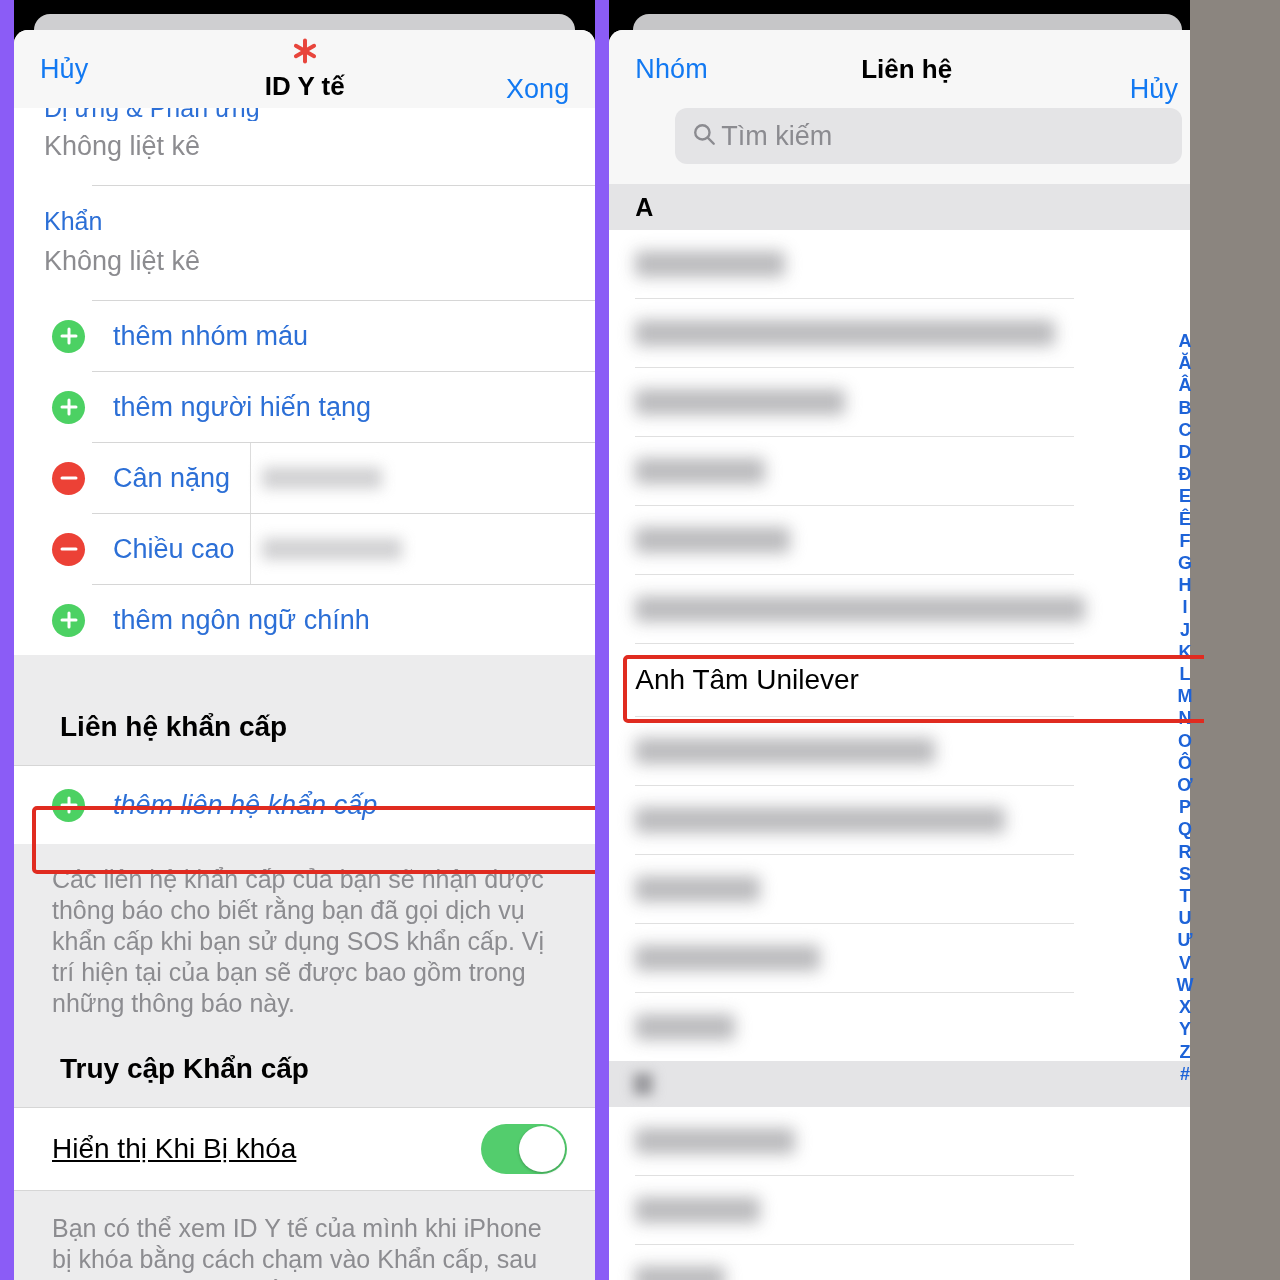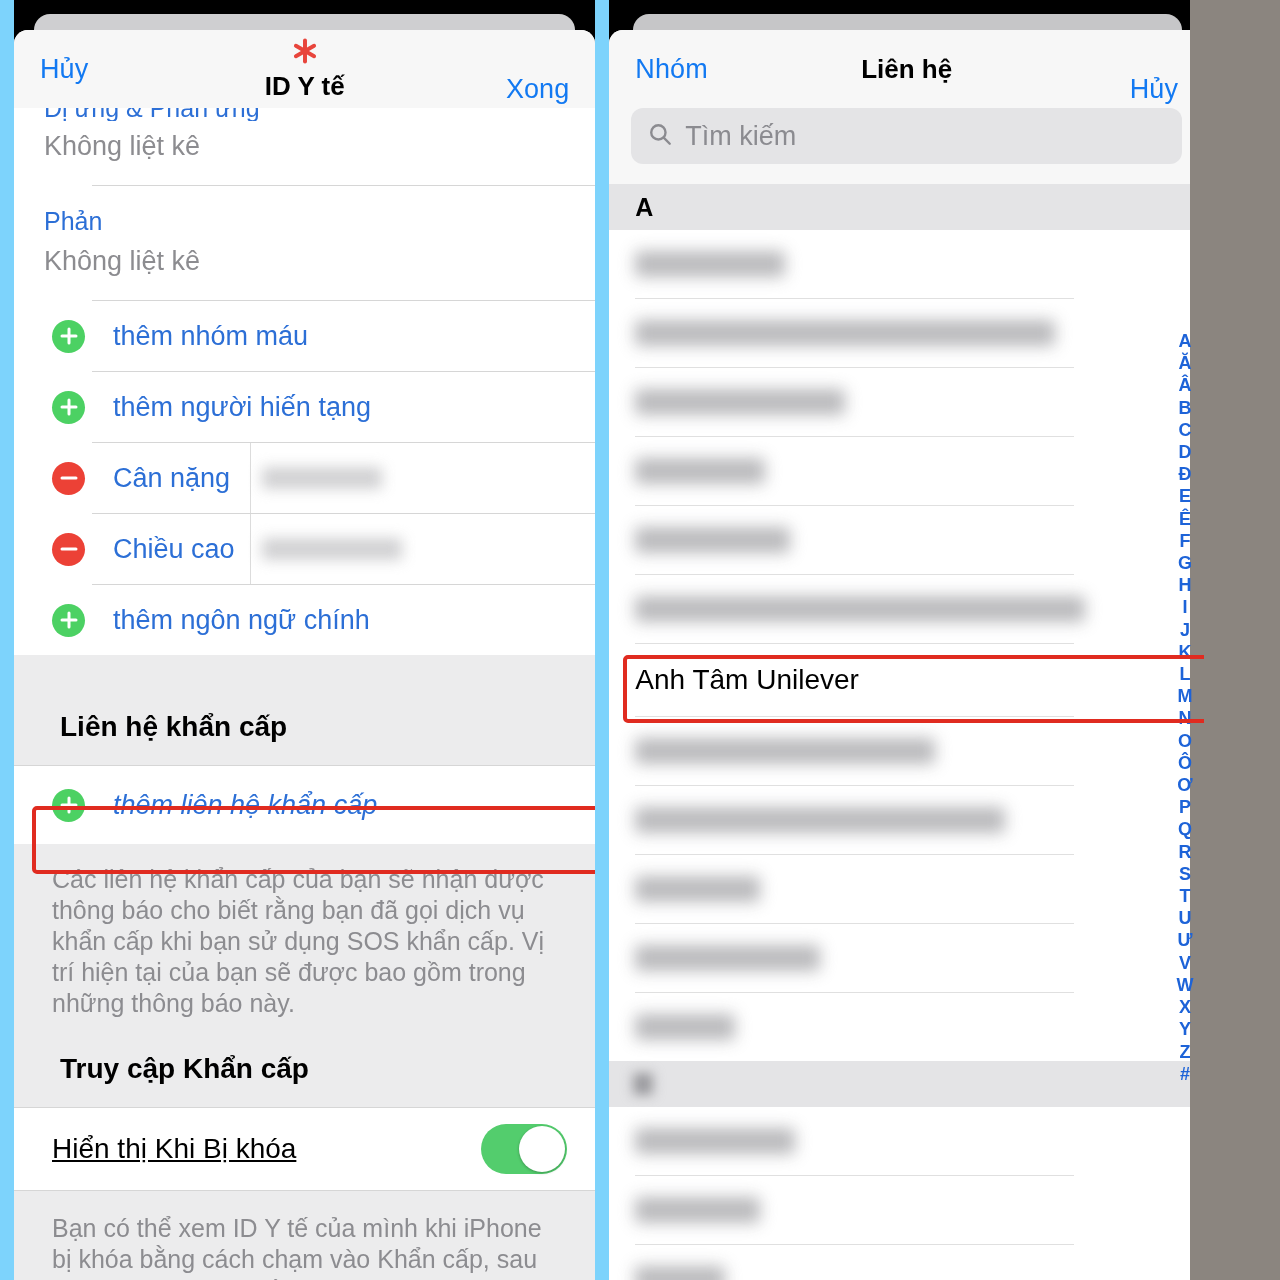--- a/index.html
+++ b/index.html
@@ -7,21 +7,21 @@
     width: 1280px; height: 1280px;
     background: #8b857f;
     font-family: "Liberation Sans", sans-serif;
     overflow: hidden;
   }
 
   .stage {
     position: relative;
     width: 1204px; height: 1280px;
     display: flex;
-    background: #7dd3fc;
+    background: #8b5cf6;
   }
 
   
   .panel {
     position: relative;
     height: 1280px;
     background: #000;
     overflow: hidden;
   }
   .panel.left  { width: 612px; margin-left: 14px; }
@@ -240,21 +240,22 @@
     background: #f7f7f7;
     padding: 0 22px 20px 22px;
   }
   .searchbox {
     height: 56px;
     background: #e4e4e6;
     border-radius: 12px;
     display: flex;
     align-items: center;
     padding: 0 16px;
-    gap: 12px;
+    gap: 4px;
+    margin-left: 44px;
   }
   .search-input {
     border: none;
     background: transparent;
     outline: none;
     font-size: 27px;
     color: #8b8b90;
     font-family: "Liberation Sans", sans-serif;
     width: 100%;
   }
@@ -370,21 +371,21 @@
 
       <div class="content">
 
         <div class="field-block">
           <div class="field-label clipped">Dị ứng &amp; Phản ứng</div>
           <div class="field-value">Không liệt kê</div>
         </div>
         <div class="hr-inset"></div>
 
         <div class="field-block" style="padding-top:18px;">
-          <div class="field-label">Phản</div>
+          <div class="field-label">Khẩn</div>
           <div class="field-value">Không liệt kê</div>
         </div>
         <div class="hr-inset"></div>
 
         <div class="act-row">
           <span class="badge plus"></span>
           <span class="act-label">thêm nhóm máu</span>
         </div>
         <div class="hr-inset"></div>
 

